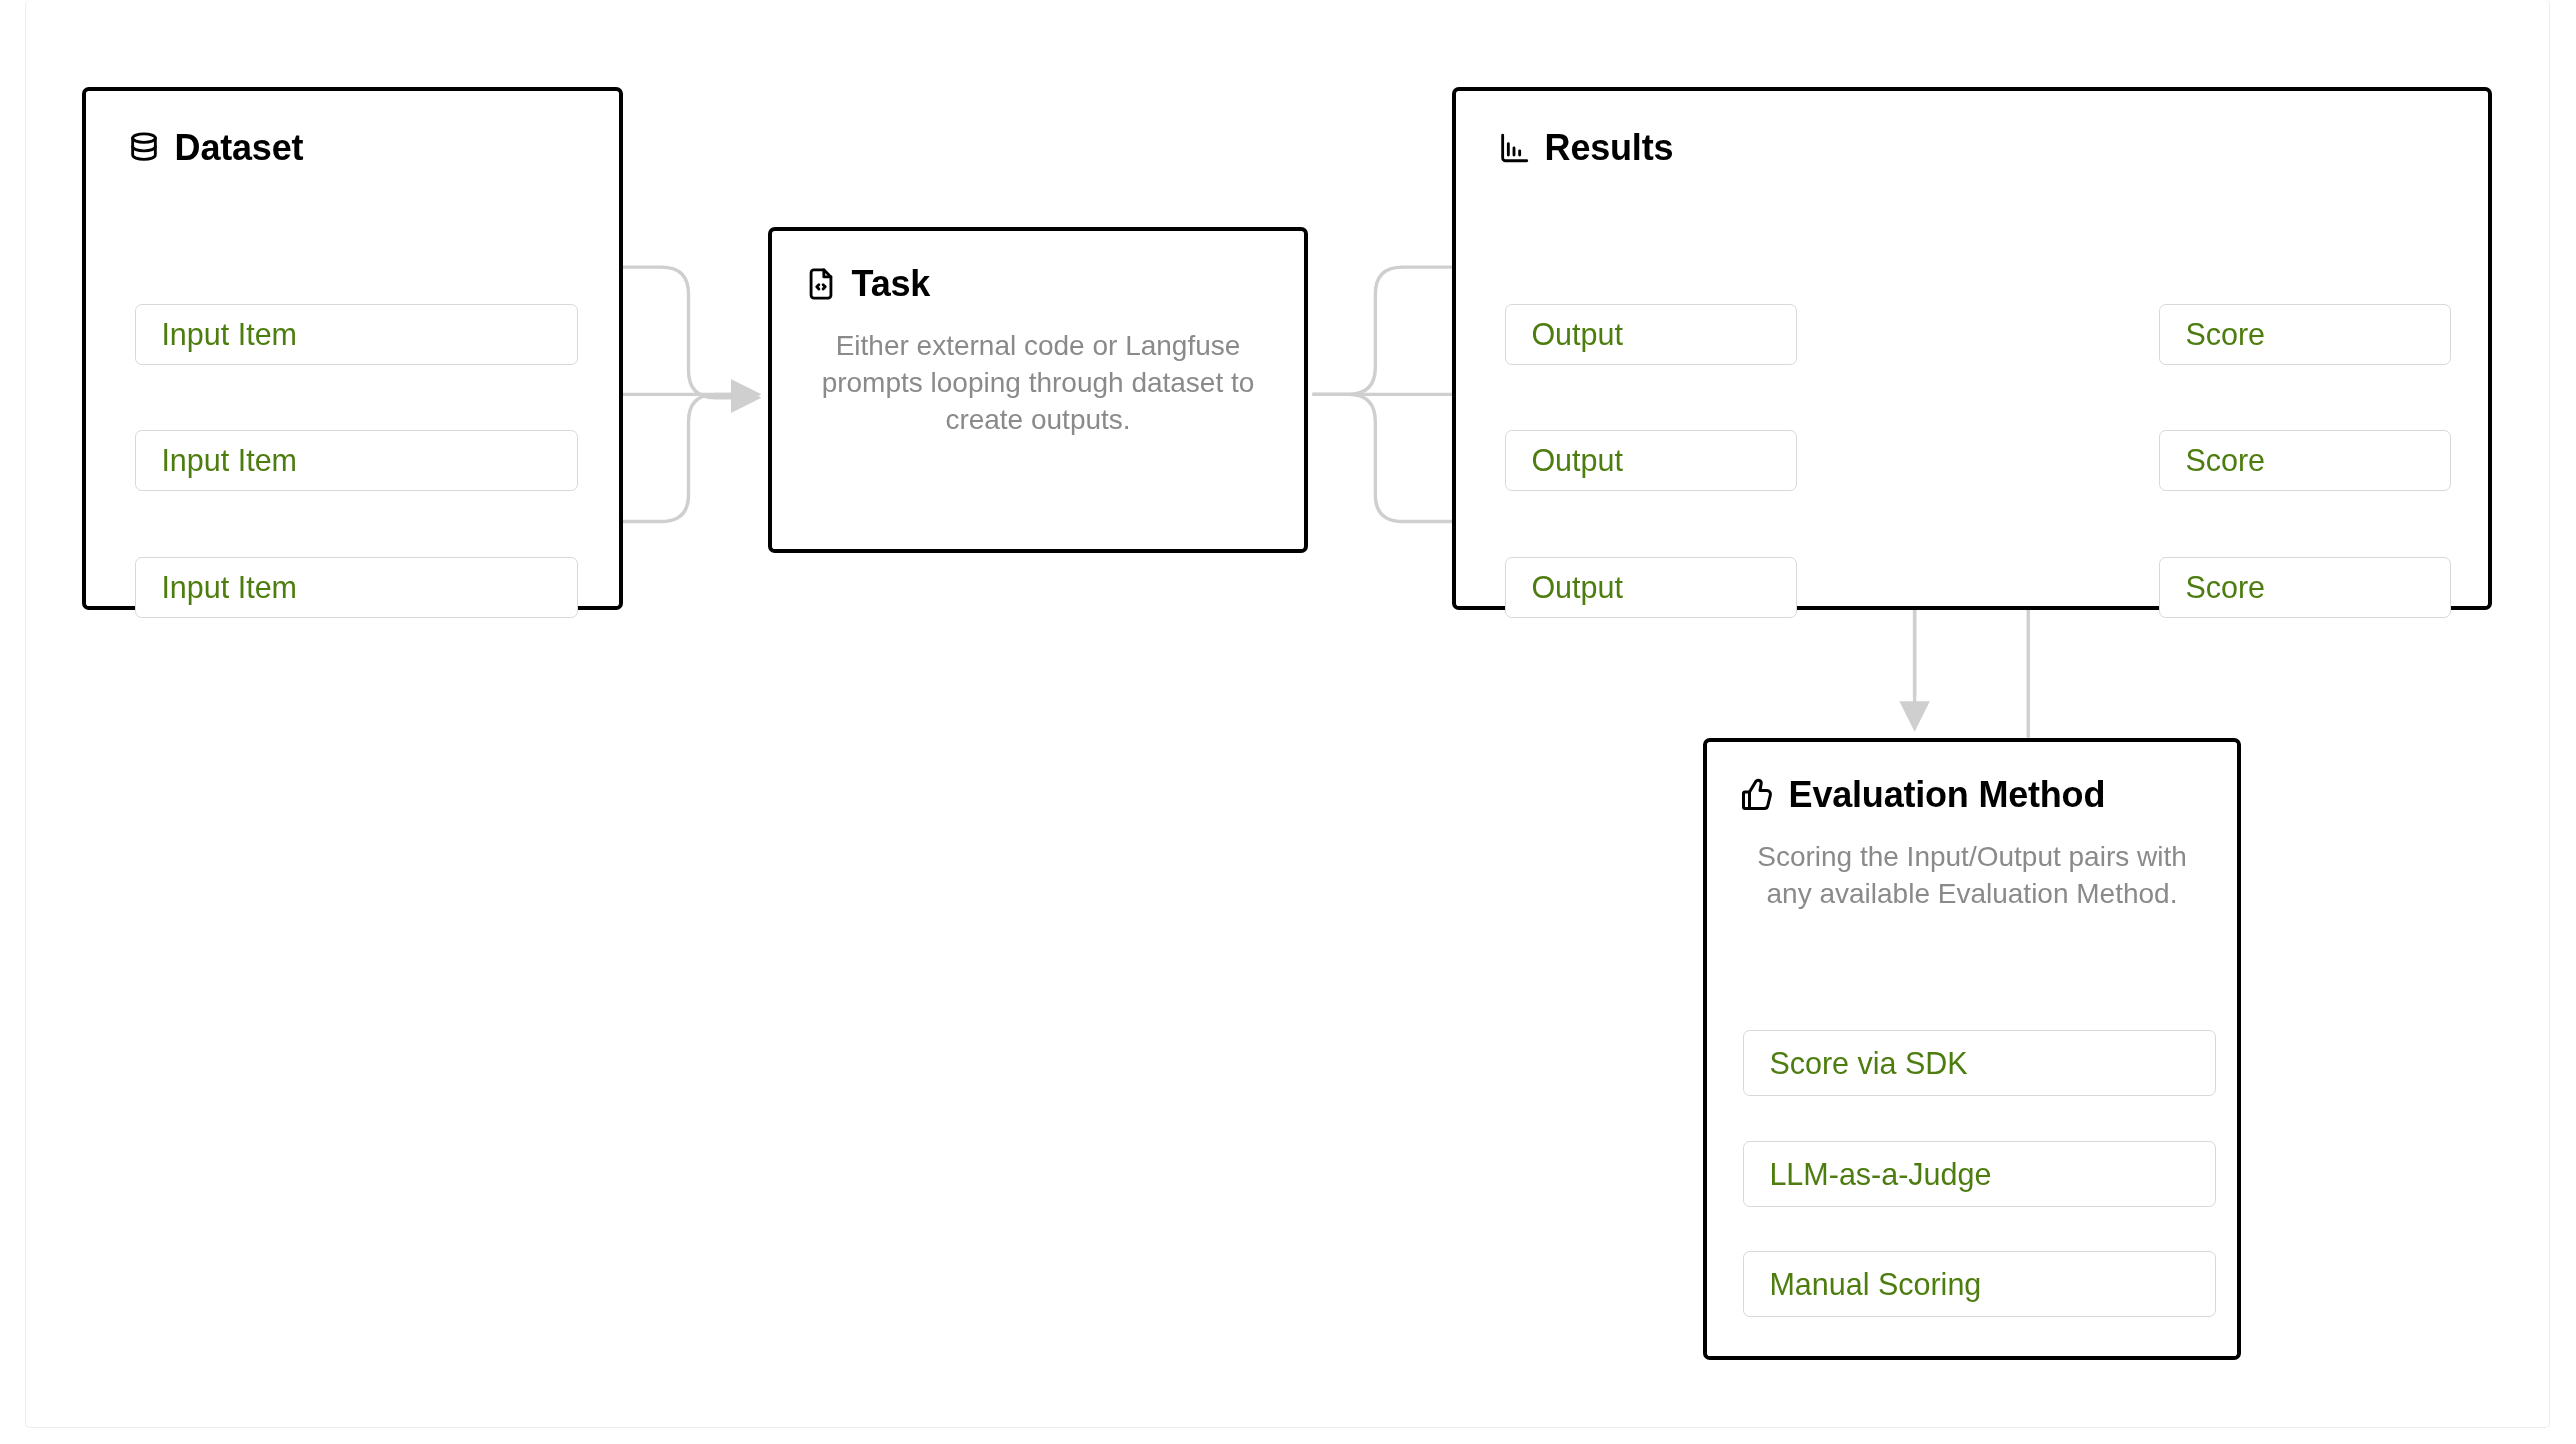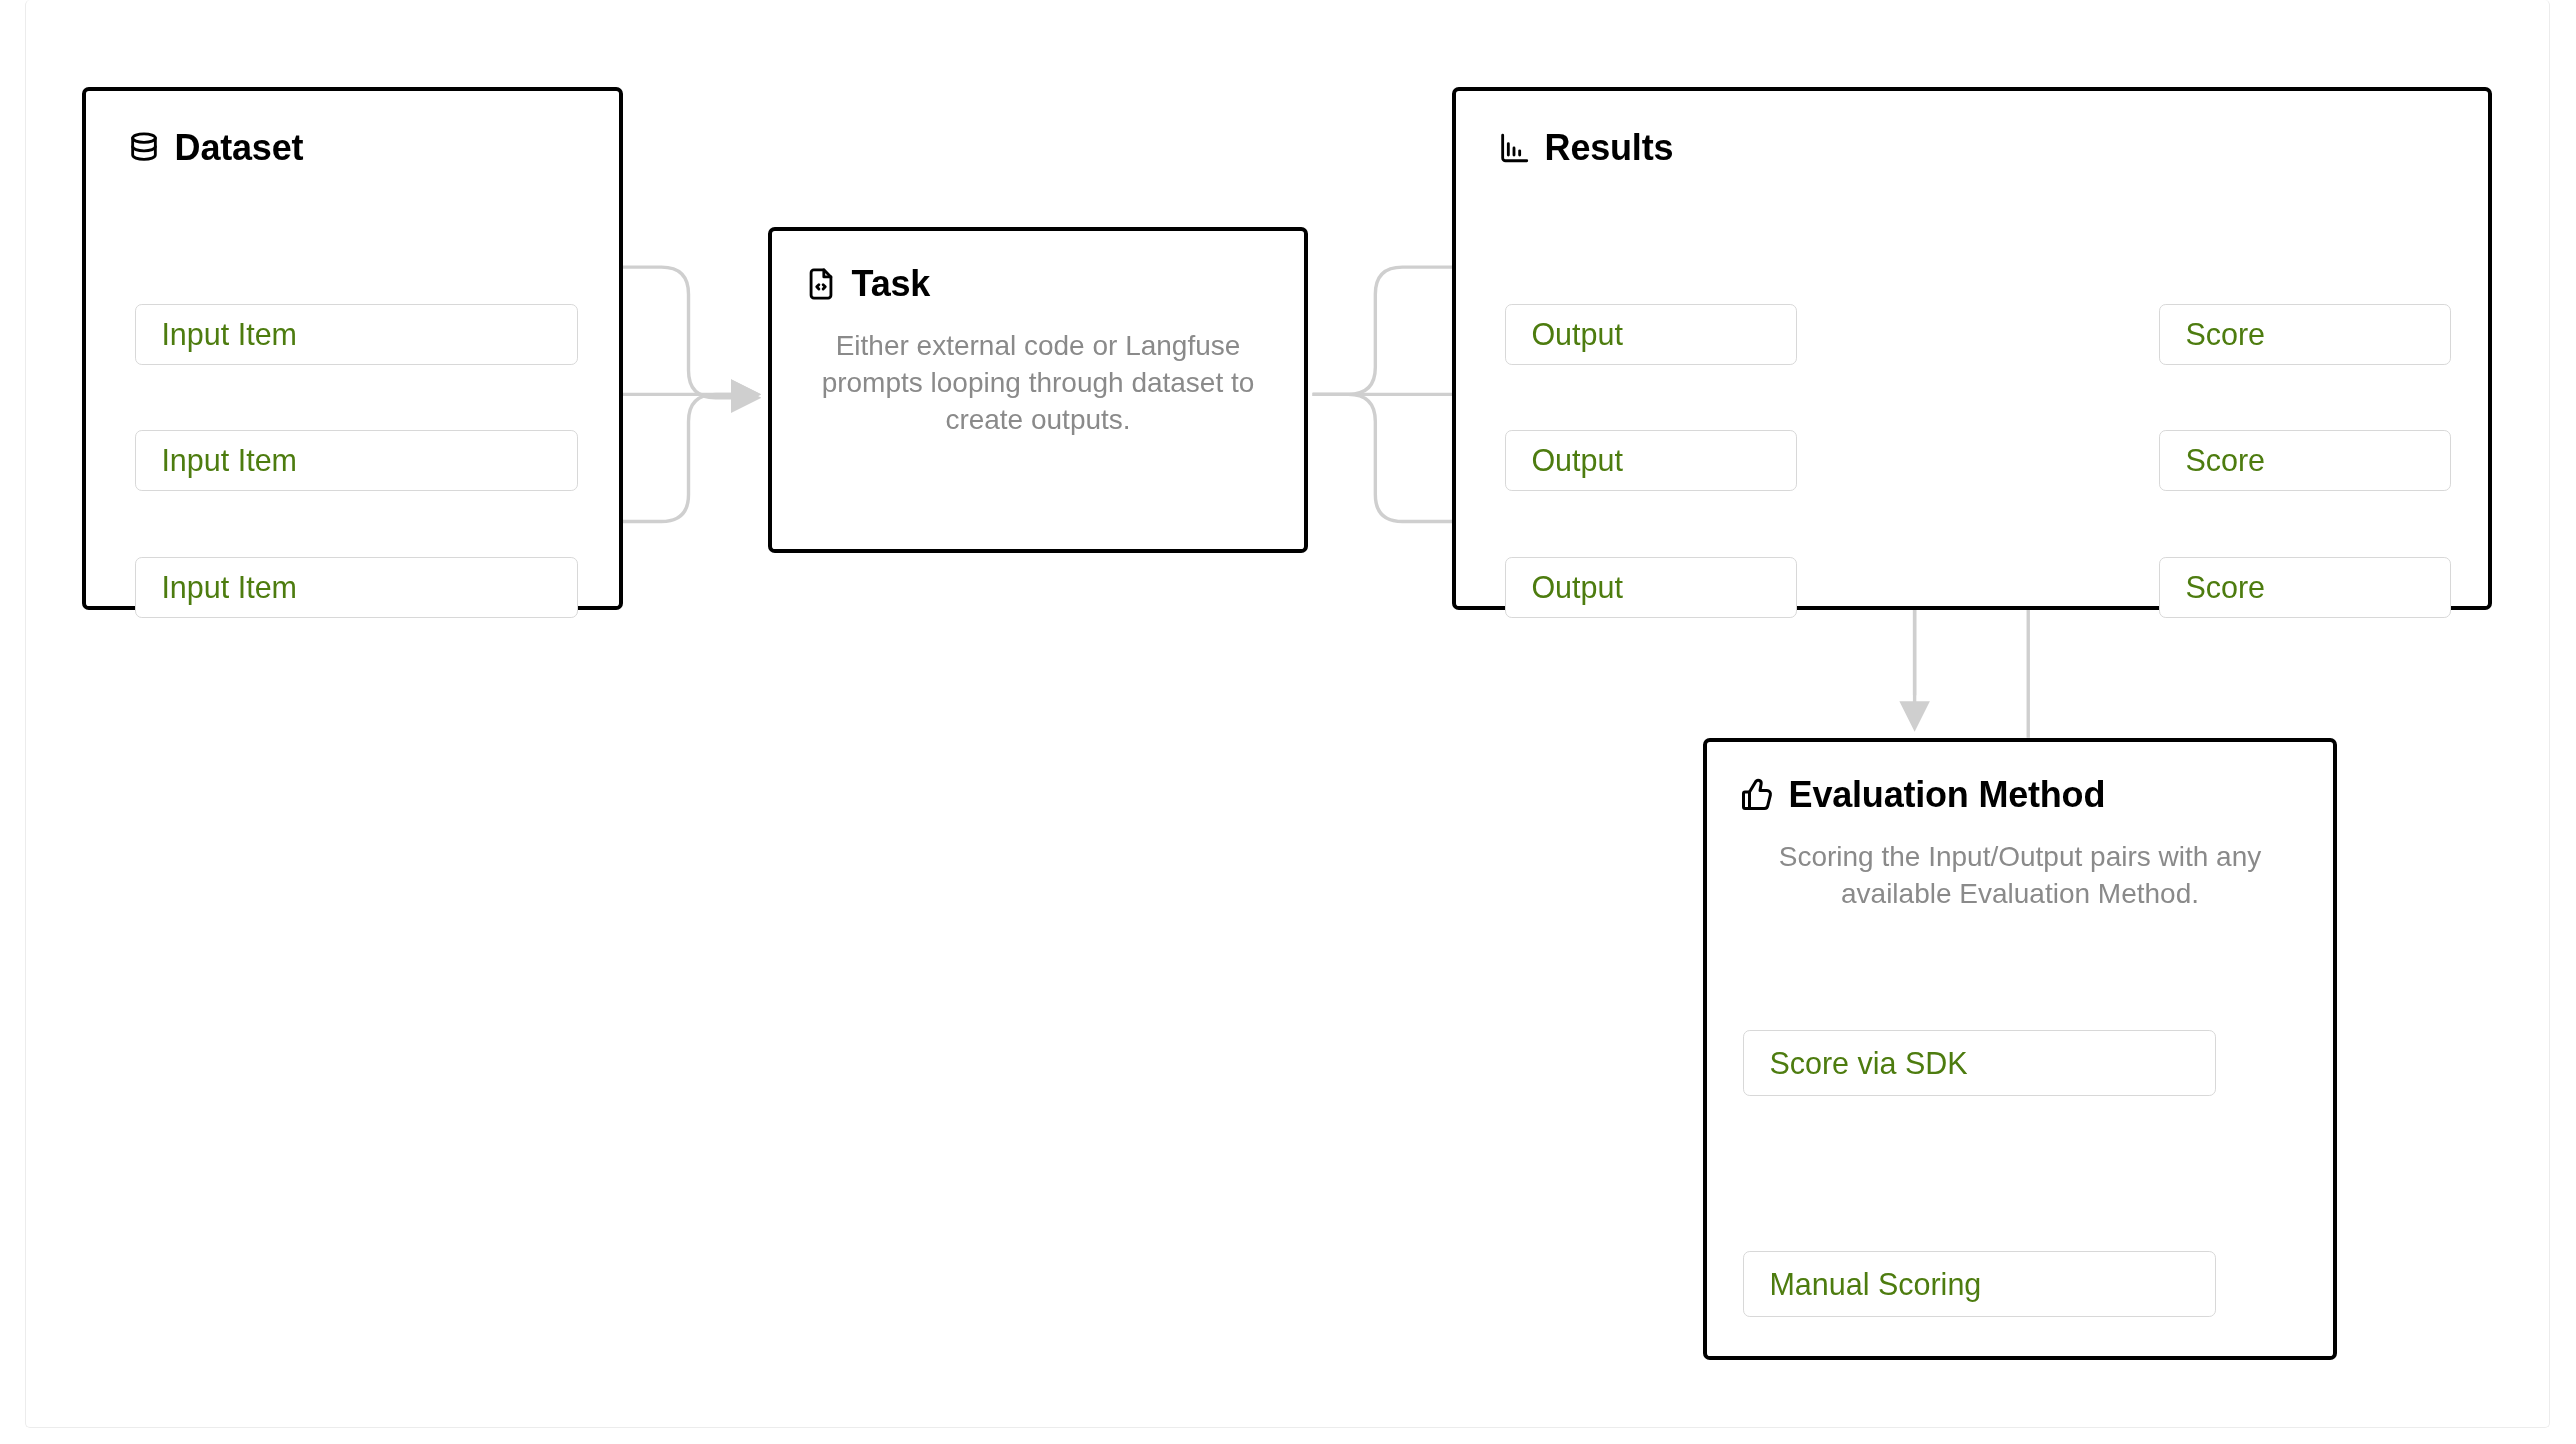--- a/index.html
+++ b/index.html
@@ -127,21 +127,21 @@
   .out-pill { left: 49px; width: 292px; }
   .score-pill { left: 703px; width: 292px; }
   .row-0 { top: 213px; }
   .row-1 { top: 339px; }
   .row-2 { top: 466px; }
 
   
   #eval-card {
     left: 1703px;
     top: 738px;
-    width: 634px;
+    width: 538px;
     height: 622px;
   }
   #eval-card .card-head {
     margin: 32px 0 0 32px;
   }
   #eval-card .card-desc {
     margin: 22px 36px 0 36px;
   }
   #eval-card .pill {
     position: absolute;
@@ -276,19 +276,22 @@
           <path d="M7 10l4.2-7a2 2 0 0 1 3.6 1.4L14 9h4.6a2.4 2.4 0 0 1 2.3 3l-1.7 7a2.4 2.4 0 0 1-2.3 2H7"></path>
         </svg>
       </span>
       <span class="card-title">Evaluation Method</span>
     </div>
     <div class="card-desc">Scoring the Input/Output pairs with any available Evaluation Method.</div>
 
     <div class="pill" id="eval-option-0">
       <span>Score via SDK</span>
     </div>
+    <div class="pill" id="eval-option-1">
+      <span>LLM-as-a-Judge</span>
+    </div>
     <div class="pill" id="eval-option-2">
       <span>Manual Scoring</span>
     </div>
   </div>
 
 </div>
 
 
 </body></html>

